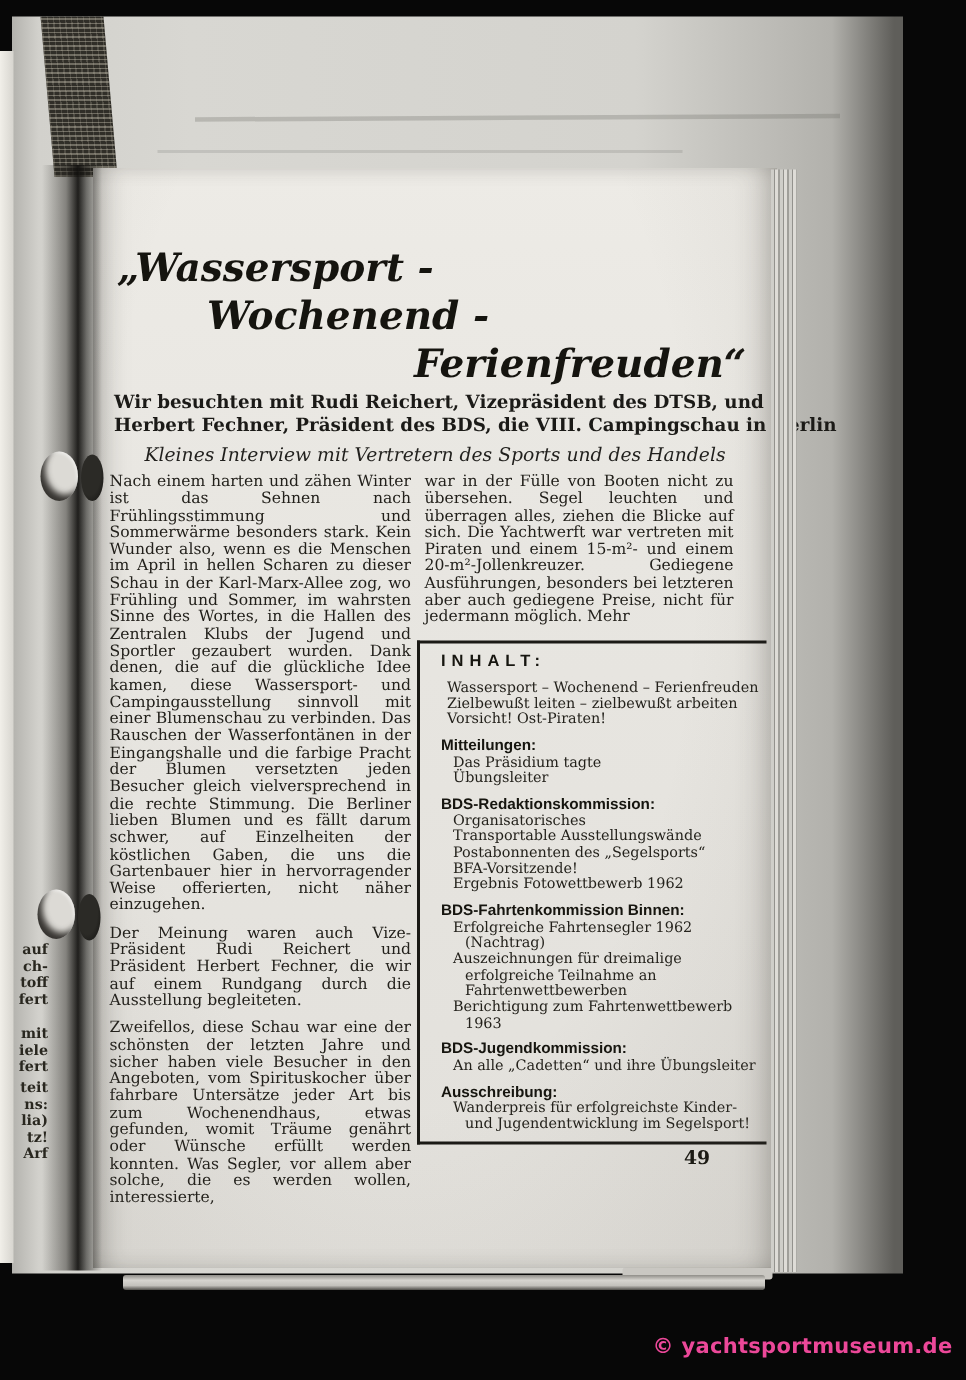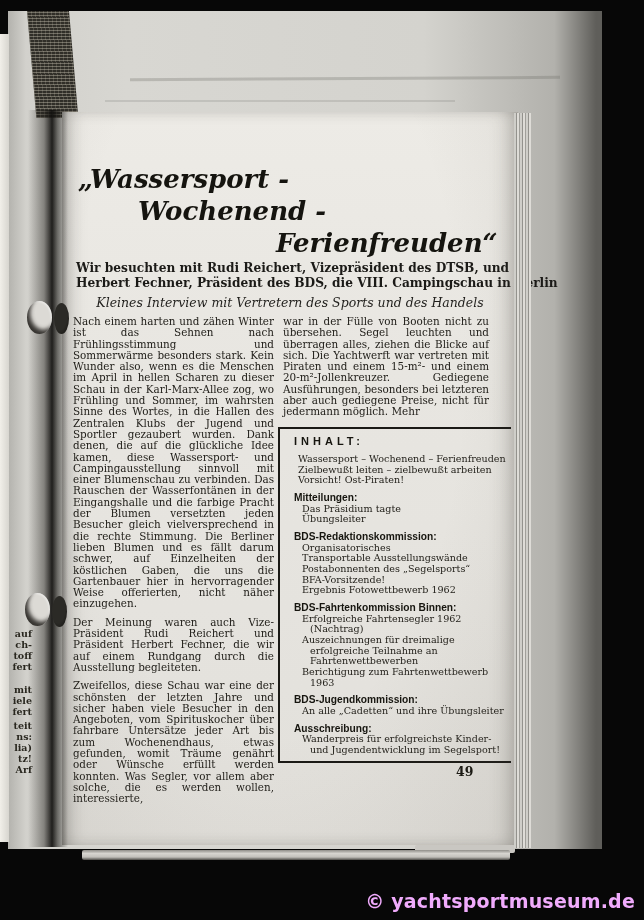--- a/index.html
+++ b/index.html
@@ -80,22 +80,22 @@
   .inh-section{margin-top:6px;}
   .inh-section.lead{margin-top:2px;}
   .inh-title{font-family:"Liberation Sans",sans-serif;font-weight:bold;font-size:10.2px;
     line-height:11.5px;color:#16150f;}
   .inh-item{font-size:9.6px;line-height:10.7px;padding-left:16px;text-indent:-8px;color:#23211b;}
   .inh-section.lead .inh-item{padding-left:12px;text-indent:-8px;}
 
   .pagenum{position:absolute;left:394px;top:652px;font-weight:bold;font-size:12.5px;color:#16150f;}
 
   .watermark{position:absolute;right:9px;top:890px;z-index:8;
-    font-family:"DejaVu Sans",sans-serif;font-weight:bold;font-size:19px;
-    letter-spacing:.2px;color:#f0abfc;}
+    font-family:"DejaVu Sans",sans-serif;font-weight:bold;font-size:14px;
+    letter-spacing:.2px;color:#ec4899;}
 </style>
 </head>
 <body>
 
 <div class="stage">
 
   <div class="backdrop"></div>
   <div class="ghost-line one"></div>
   <div class="ghost-line two"></div>
   <div class="left-strip"></div>

